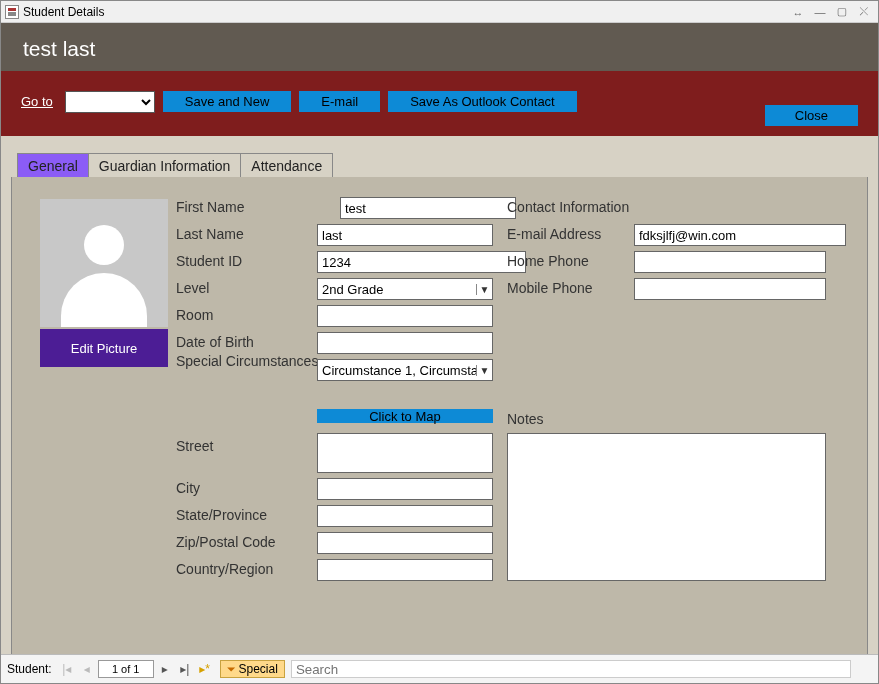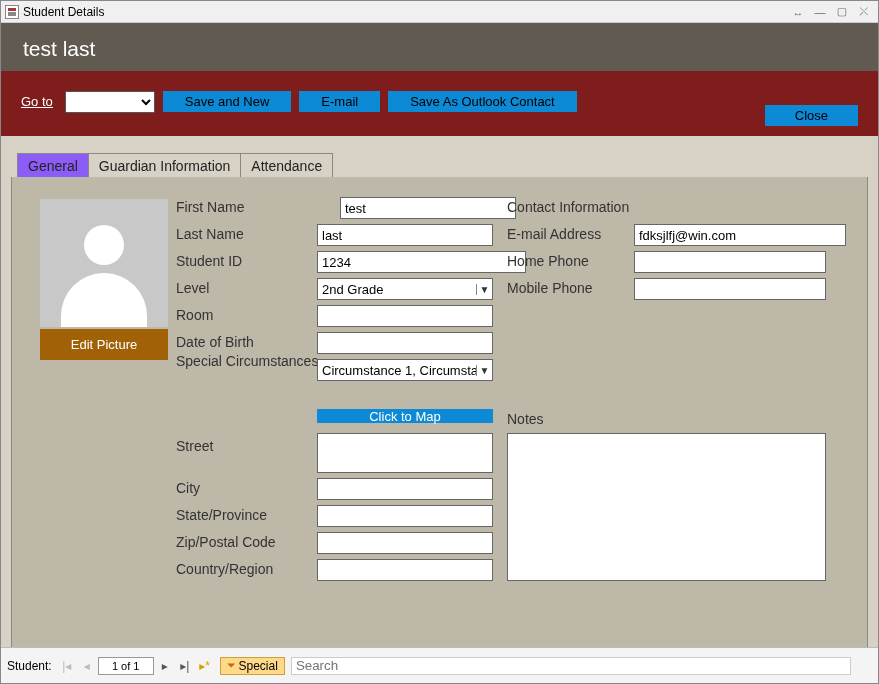--- a/index.html
+++ b/index.html
@@ -30,32 +30,32 @@
 
 .tabs { display:flex; align-items:flex-end; font-size: 14px; padding-left:6px;}
 .tab { padding: 4px 10px; border:1px solid #888; border-bottom:none; background:#d7d2c5; color:#222; position:relative; top:1px; margin-right:-1px; cursor:pointer;}
 .tab.active { background:#8b5cf6; }
 .tab-content { background:#beb8a9; border:1px solid #888; border-top:none; height: 480px; padding: 20px; position:relative;}
 
 
 .picture { position:absolute; left:28px; top:22px; width:128px; height:128px; background:#c8c8c8; display:flex; align-items:center; justify-content:center;}
 .silhouette-head { width:40px; height:40px; background:#fff; border-radius:50%; position:relative; top:-18px;}
 .picture::after { content:""; position:absolute; bottom:0; left:50%; transform:translateX(-50%); width:86px; height:54px; background:#fff; border-radius:44px 44px 0 0;}
-.edit-pic-btn { position:absolute; left:28px; top:152px; width:128px; height:31px; background:#a16207; color:#fff; font-size:13px; border:none; cursor:pointer;}
+.edit-pic-btn { position:absolute; left:28px; top:152px; width:128px; height:38px; background:#4c1d95; color:#fff; font-size:13px; border:none; cursor:pointer;}
 
 
 .lbl { position:absolute; font-size:14px; color:#333; }
 .fld { position:absolute; height:22px; border:1px solid #666; background:#fff; font-size:13px; padding:1px 4px; }
 .sel { position:absolute; height:22px; border:1px solid #666; background:#fff; font-size:13px; }
 .txtarea { position:absolute; border:1px solid #666; background:#fff; font-size:13px; padding:2px;}
 
-.map-btn { position:absolute; background:#0d8ad6; color:#ffffff; border:none; font-size:13px; text-align:center; height:14px; cursor:pointer;}
+.map-btn { position:absolute; background:#0d8ad6; color:#000000; border:none; font-size:13px; text-align:center; height:14px; cursor:pointer;}
 
 
-.recnav { position:absolute; bottom:0; left:0; right:0; height:36px; background:#f4f4f4; border-top:1px solid #bbb; display:flex; align-items:center; font-size:12px; padding:0 6px; gap:2px;}
+.recnav { position:absolute; bottom:0; left:0; right:0; height:29px; background:#f4f4f4; border-top:1px solid #bbb; display:flex; align-items:center; font-size:12px; padding:0 6px; gap:2px;}
 .recnav .nav-lbl{margin-right:4px;}
 .recnav .nav-btn{width:18px;height:18px;display:flex;align-items:center;justify-content:center;border:1px solid transparent;color:#555;cursor:pointer;}
 .recnav .nav-btn.disabled{color:#bbb;cursor:default;}
 .recnav .rec-input{width:56px;height:18px;border:1px solid #999;text-align:center;font-size:11px;}
 .recnav .filter-badge{background:#ffd98a;border:1px solid #c9a23f;padding:0 6px;height:18px;display:flex;align-items:center;gap:3px;margin:0 4px;}
 .recnav .funnel{color:#c76b00;font-size:11px;}
 .recnav .search{border:1px solid #ccc;height:18px;flex:1;max-width:560px;padding:0 4px;color:#888;}
 </style>
 </head>
 <body>

